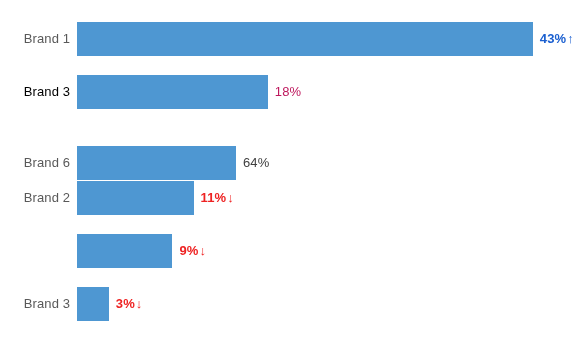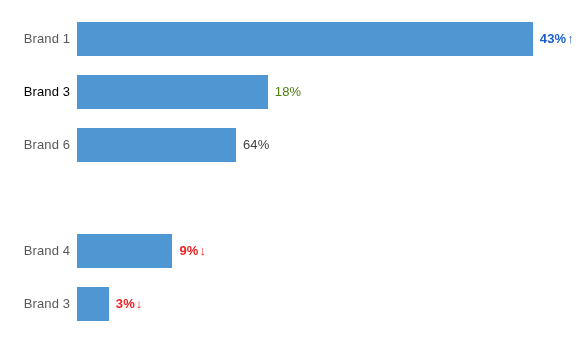--- a/index.html
+++ b/index.html
@@ -93,31 +93,37 @@
       <div class="bar-track" style="left: 77px; width: 455.8px;">
         <div class="bar-fill" style="width: 455.8px; background: rgb(78, 151, 210);"></div>
       </div>
       <div class="value-label up" style="left: 532.8px; color: rgb(26, 95, 208); text-align: center;"><span>43%</span><span class="trend-arrow">↑</span></div>
     </div>
     <div class="bar-row" style="top: 75px;">
       <div class="cat-label" style="color: #000000;">Brand 3</div>
       <div class="bar-track" style="left: 77px; width: 190.8px;">
         <div class="bar-fill" style="width: 190.8px; background: rgb(78, 151, 210);"></div>
       </div>
-      <div class="value-label neutral" style="left: 267.8px; color: #4d7c0f;"><span>18%</span></div>
+      <div class="value-label neutral" style="left: 267.8px; color: #be185d;"><span>18%</span></div>
     </div>
-    <div class="bar-row" style="top: 128px;">
+    <div class="bar-row" style="top: 146px;">
       <div class="cat-label" style="color: rgb(89, 89, 89);">Brand 6</div>
       <div class="bar-track" style="left: 77px; width: 159px;">
         <div class="bar-fill" style="width: 159px; background: rgb(78, 151, 210);"></div>
       </div>
       <div class="value-label neutral" style="left: 236px; color: rgb(64, 64, 64);"><span>64%</span></div>
     </div>
+    <div class="bar-row" style="top: 181px;">
+      <div class="cat-label" style="color: rgb(89, 89, 89);">Brand 2</div>
+      <div class="bar-track" style="left: 77px; width: 116.6px;">
+        <div class="bar-fill" style="width: 116.6px; background: rgb(78, 151, 210);"></div>
+      </div>
+      <div class="value-label down" style="left: 193.6px; color: rgb(238, 34, 34);"><span>11%</span><span class="trend-arrow">↓</span></div>
+    </div>
     <div class="bar-row" style="top: 234px;">
-      <div class="cat-label" style="color: rgb(89, 89, 89);">Brand 4</div>
       <div class="bar-track" style="left: 77px; width: 95.4px;">
         <div class="bar-fill" style="width: 95.4px; background: rgb(78, 151, 210);"></div>
       </div>
       <div class="value-label down" style="left: 172.4px; color: rgb(238, 34, 34);"><span>9%</span><span class="trend-arrow">↓</span></div>
     </div>
     <div class="bar-row" style="top: 287px;">
       <div class="cat-label" style="color: rgb(89, 89, 89);">Brand 3</div>
       <div class="bar-track" style="left: 77px; width: 31.8px;">
         <div class="bar-fill" style="width: 31.8px; background: rgb(78, 151, 210);"></div>
       </div>

